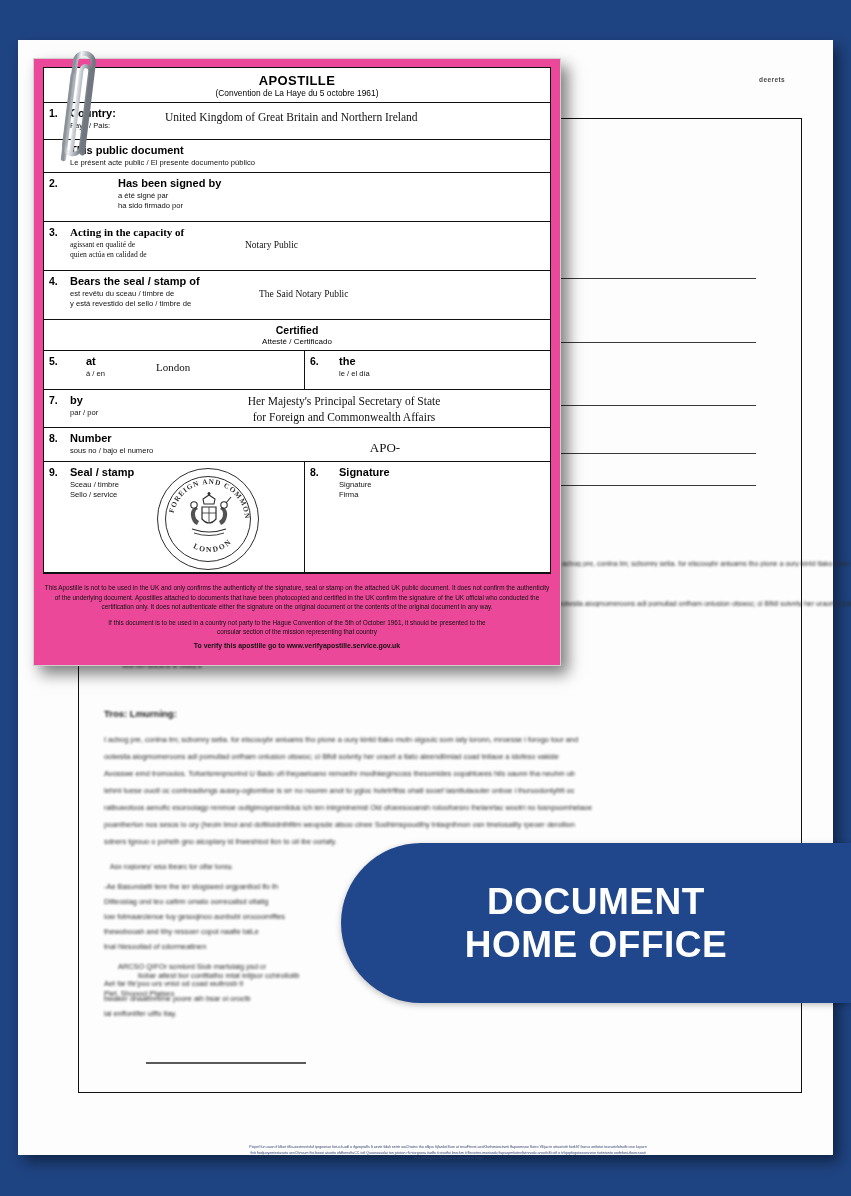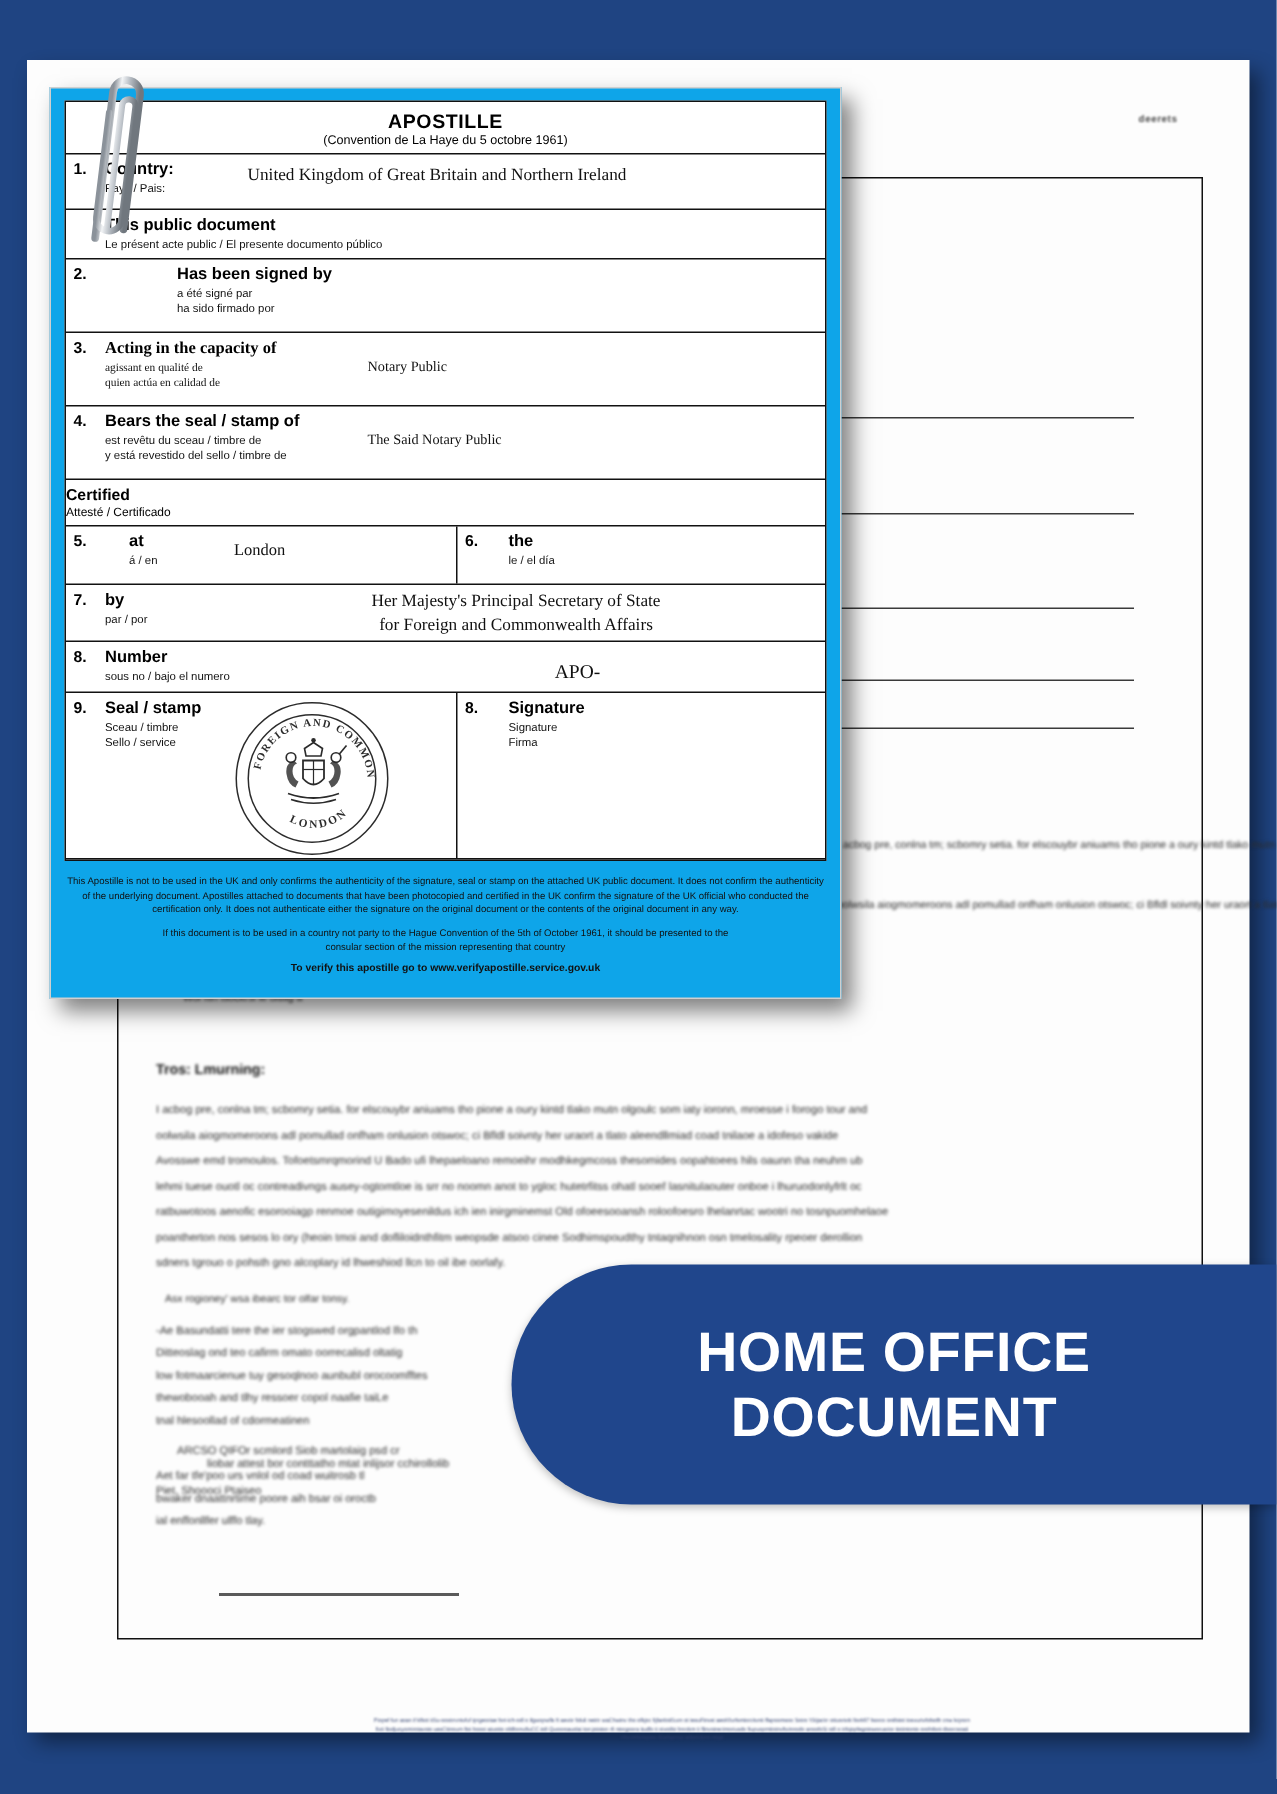--- a/index.html
+++ b/index.html
@@ -66,21 +66,21 @@
     position:absolute; left:70px; top:1105px; width:720px;
     text-align:center; font-size:3.6px; line-height:1.55;
     color:#2f3f6e; filter:blur(.55px);
   }
 
   
   #apostille {
     position:absolute;
     left:33px; top:58px;
     width:528px; height:608px;
-    background:#0ea5e9;
+    background:#ec4899;
     box-shadow: 7px 8px 14px rgba(0,0,0,.5);
     border:1px solid #cfcfcf;
   }
   #apo-table {
     position:absolute;
     left:9px; top:8px; right:9px;
     border:1.6px solid #111;
     background:#fff;
   }
   .row { border-bottom:1.4px solid #111; position:relative; display:flex; }
@@ -95,21 +95,21 @@
   .lab .fr { font-size:7.6px; color:#111; line-height:1.33; }
   .val {
     flex:1 1 auto; display:flex; align-items:flex-start;
     font-size:11.5px; color:#111; padding-top:6px;font-family:Liberation Serif, serif;
   }
 
   #hdr { text-align:center; padding:5px 0 4px; border-bottom:1.4px solid #111; }
   #hdr .t { font-size:13px; font-weight:bold; letter-spacing:.4px; }
   #hdr .s { font-size:8.4px; margin-top:0; }
 
-  #certified { padding:4px 0 4px; border-bottom:1.4px solid #111; }
+  #certified { text-align:center; padding:4px 0 4px; border-bottom:1.4px solid #111; }
   #certified .t { font-size:10.5px; font-weight:bold; }
   #certified .s { font-size:8px; margin-top:1px; }
 
   #row56 { display:flex; border-bottom:1.4px solid #111; }
   #cell5 { flex:0 0 261px; display:flex; border-right:1.4px solid #111; min-height:38px; }
   #cell6 { flex:1 1 auto; display:flex; min-height:38px; }
 
   #row910 { display:flex; border-bottom:1.4px solid #111; }
   #cell9 { flex:0 0 261px; border-right:1.4px solid #111; min-height:110px; position:relative; display:flex; }
   #cell10 { flex:1 1 auto; min-height:110px; display:flex; }
@@ -259,21 +259,21 @@
       <div class="val" style="padding-top:18px; font-size:9.5px;">Notary Public</div>
     </div>
 
     <div class="row" style="min-height:49px;">
       <div class="num">4.</div>
       <div class="lab" style="flex:0 0 175px;">
         <div class="en">Bears the seal / stamp of</div>
         <div class="fr">est revêtu du sceau / timbre de</div>
         <div class="fr">y está revestido del sello / timbre de</div>
       </div>
-      <div class="val" style="padding-top:18px; font-size:9.5px;">The Said Notary Public</div>
+      <div class="val" style="padding-top:18px; font-size:9.5px;margin-left:14px;">The Said Notary Public</div>
     </div>
 
     <div id="certified">
       <div class="t">Certified</div>
       <div class="s">Attesté / Certificado</div>
     </div>
 
     <div id="row56">
       <div id="cell5">
         <div class="num">5.</div>
@@ -385,15 +385,15 @@
       <stop offset="100%" stop-color="#70777e"></stop>
     </linearGradient>
   </defs>
   <g transform="rotate(7 26 70)">
     <path d="M18,124 L18,26 a9,9 0 0 1 18,0 L36,116" fill="none" stroke="url(#clipg)" stroke-width="5.2" stroke-linecap="round"></path>
     <path d="M25,116 L25,34 a4.5,4.5 0 0 1 9,0 L34,110 a8.5,8.5 0 0 1 -17,0 L17,40" fill="none" stroke="url(#clipg)" stroke-width="4.2" stroke-linecap="round"></path>
   </g>
 </svg>
 
 <div id="banner">
+  <span>DOCUMENT</span>
   <span>HOME OFFICE</span>
-  <span>DOCUMENT</span>
 </div>
 
 </body></html>

